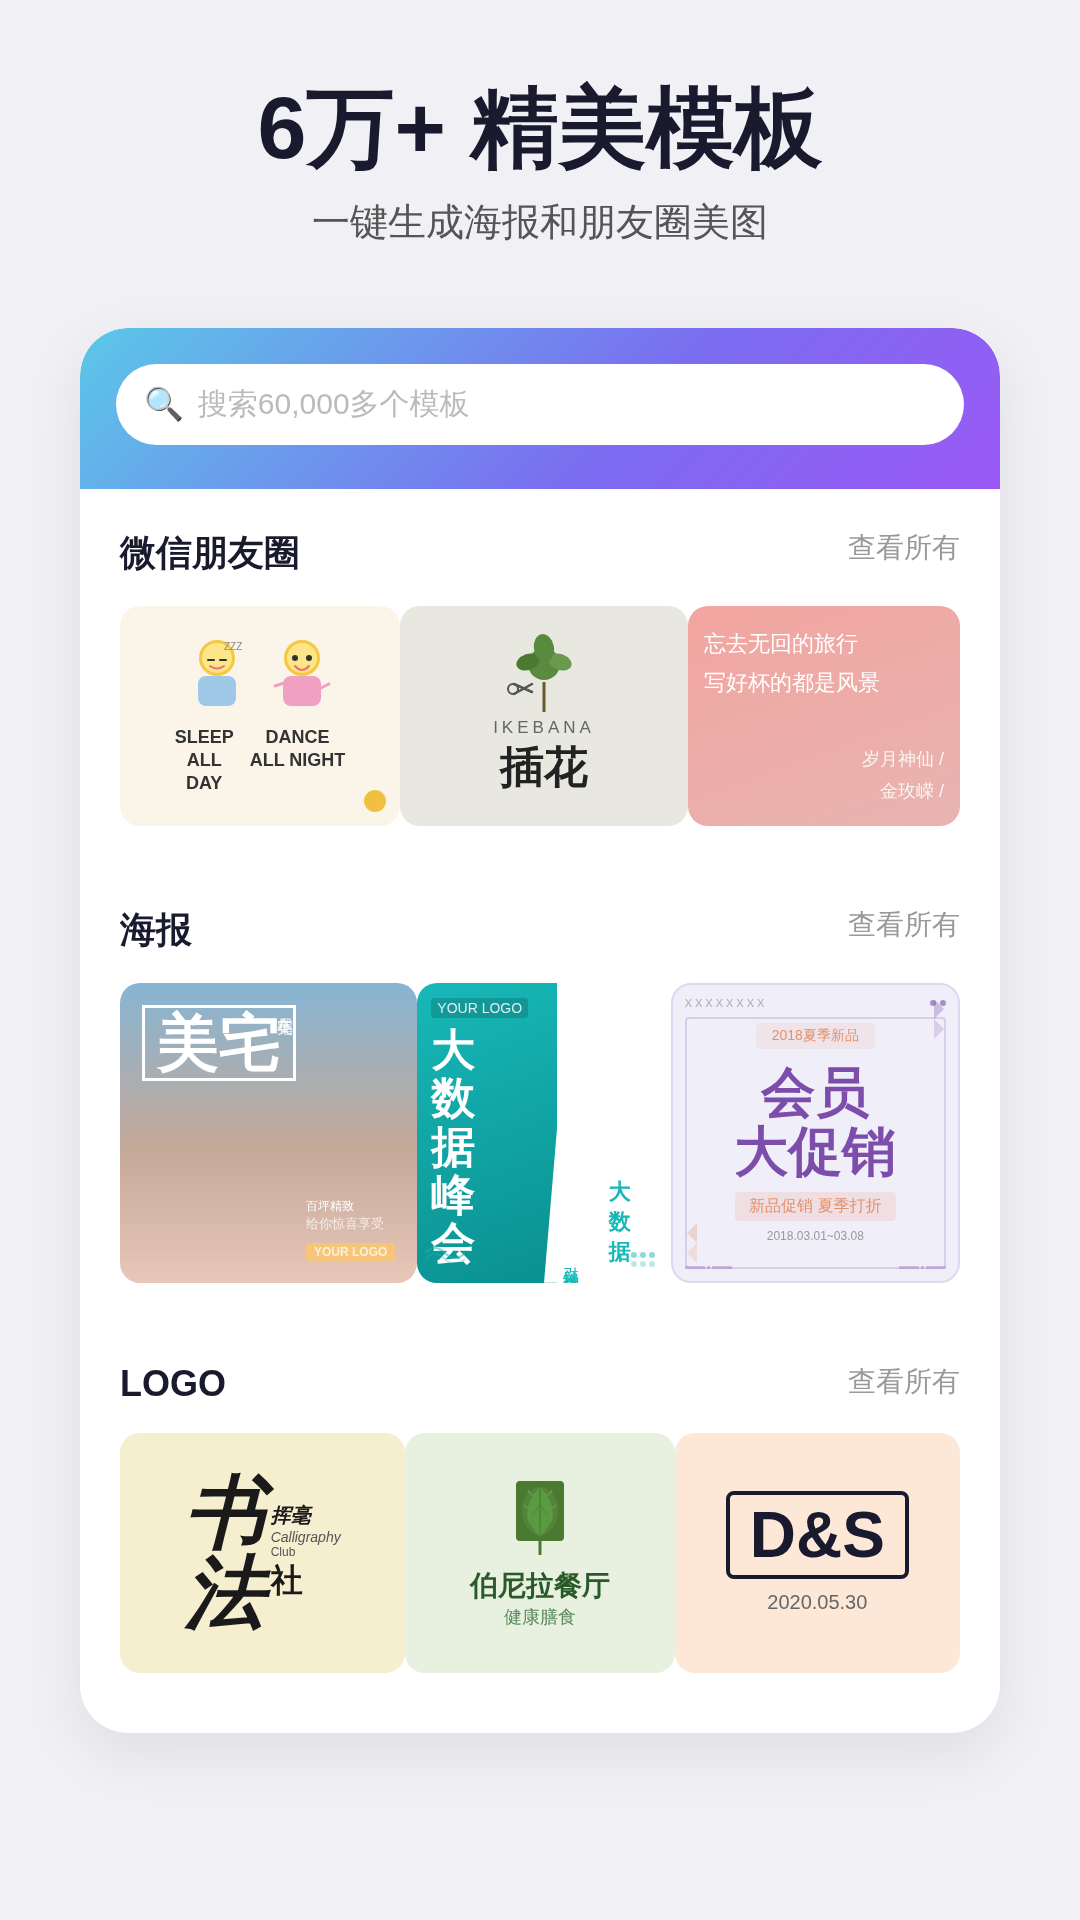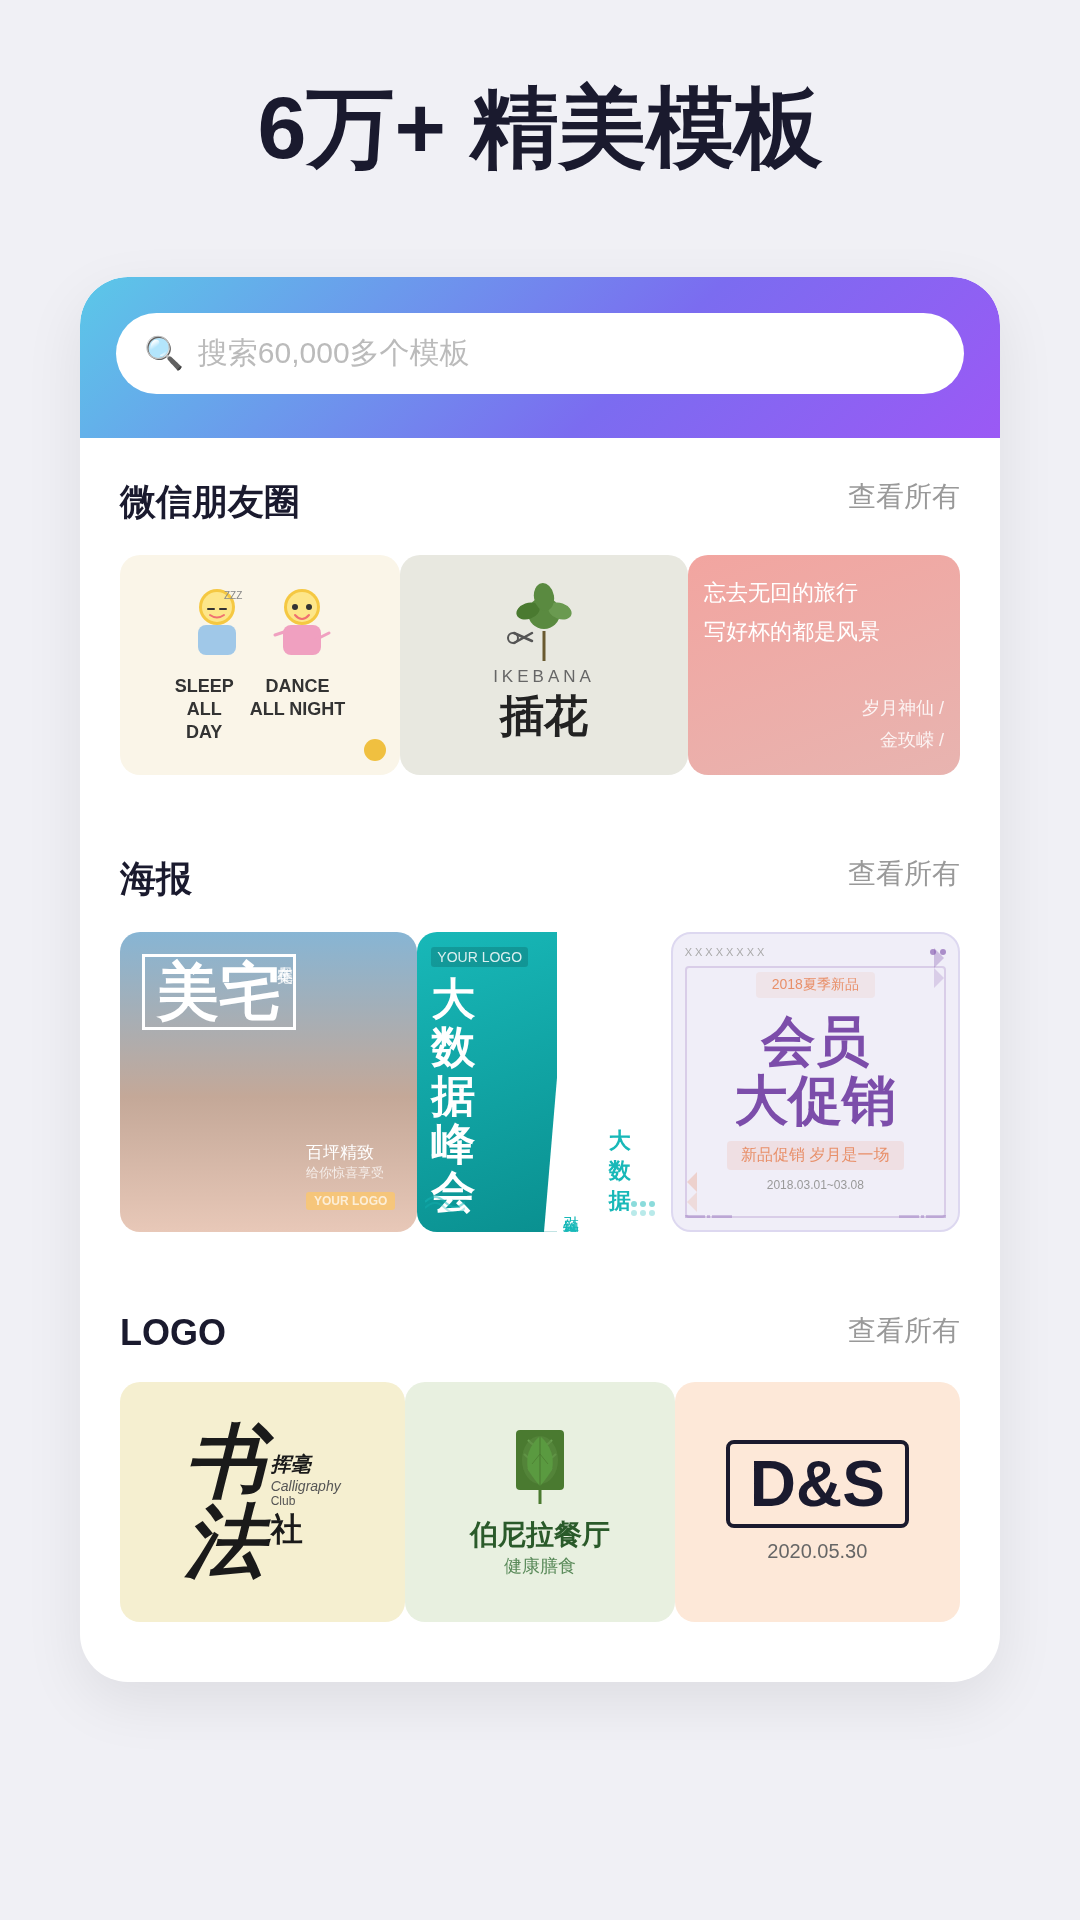--- a/index.html
+++ b/index.html
@@ -157,20 +157,21 @@
       width: 22px;
       height: 22px;
     }
 
   </style>
 </head>
 <body>
 
 <div class="hero-section">
   <h1 class="hero-title">6万+ 精美模板</h1>
+  <p class="hero-subtitle">一键生成海报和朋友圈美图</p>
 </div>
 
 <div class="app-card">
 
   <div class="search-header">
     <div class="search-bar">
       <span class="search-icon-wrap">🔍</span>
       <span class="search-placeholder">搜索60,000多个模板</span>
     </div>
   </div>
@@ -263,21 +264,21 @@
       <span class="section-link">查看所有</span>
     </div>
     <div class="cards-row poster-cards">
 
       <div class="template-card" style="min-height:300px; background:linear-gradient(180deg, #87b5d4 0%, #c4a898 55%, #e8c8b8 100%); display:flex; flex-direction:row; justify-content:space-between; padding:22px; position:relative; overflow:hidden;">
         <div style="position:relative;">
           <div style="font-size:62px; font-weight:900; color:#fff; border:3px solid #fff; padding:4px 12px; display:inline-block; line-height:1;">美宅</div>
           <div style="font-size:16px; color:rgba(255,255,255,0.8); writing-mode:vertical-rl; position:absolute; right:0; top:0; line-height:1.4;">尽美在宅</div>
         </div>
         <div style="font-size:14px; color:rgba(255,255,255,0.8); margin-top:auto; padding-top:60px;">
-          <div style="font-size:17px; color:#fff;">百坪精致</div>
+          <div style="font-size:12px; color:#fff;">百坪精致</div>
           <div style="font-size:13px; color:rgba(255,255,255,0.75);">给你惊喜享受</div>
           <div style="margin-top:10px;">
             <div style="font-size:12px; color:rgba(255,255,255,0.7); background:rgba(255,200,100,0.7); display:inline-block; padding:2px 8px; border-radius:3px; font-weight:700;">YOUR LOGO</div>
           </div>
         </div>
       </div>
 
       <div class="template-card" style="min-height:300px; position:relative; overflow:hidden; background:#fff;">
 
         <div style="position:absolute; left:0; top:0; width:55%; height:100%; background:linear-gradient(160deg,#18b8b8 0%,#0a9090 100%); display:flex; flex-direction:column; justify-content:center; padding:16px 14px;">
@@ -313,21 +314,21 @@
           <div style="display:flex; gap:4px;">
             <div style="width:6px;height:6px;background:#7c4daa;border-radius:50%;opacity:0.6;"></div>
             <div style="width:6px;height:6px;background:#7c4daa;border-radius:50%;opacity:0.6;"></div>
           </div>
         </div>
         <div style="font-size:14px; color:#e8906a; background:rgba(232,144,106,0.1); padding:4px 16px; border-radius:4px; margin-bottom:14px;">2018夏季新品</div>
         <div style="font-size:54px; font-weight:900; color:#7c4daa; text-align:center; line-height:1.1;">
           <div>会员</div>
           <div>大促销</div>
         </div>
-        <div style="font-size:16px; color:#e8906a; margin-top:10px; background:rgba(232,144,106,0.15); padding:4px 14px; border-radius:4px;">新品促销 岁月是一场</div>
+        <div style="font-size:16px; color:#e8906a; margin-top:10px; background:rgba(232,144,106,0.15); padding:4px 14px; border-radius:4px;">新品促销 夏季打折</div>
         <div style="font-size:12px; color:#999; margin-top:8px;">2018.03.01~03.08</div>
 
         <div style="position:absolute; top:14px; right:14px;">
           <svg width="20" height="40" viewBox="0 0 20 40">
             <polygon points="10,0 20,10 10,20" fill="#7c4daa" opacity="0.3"></polygon>
             <polygon points="10,20 20,30 10,40" fill="#7c4daa" opacity="0.2"></polygon>
           </svg>
         </div>
         <div style="position:absolute; bottom:14px; left:14px;">
           <svg width="20" height="40" viewBox="0 0 20 40">

